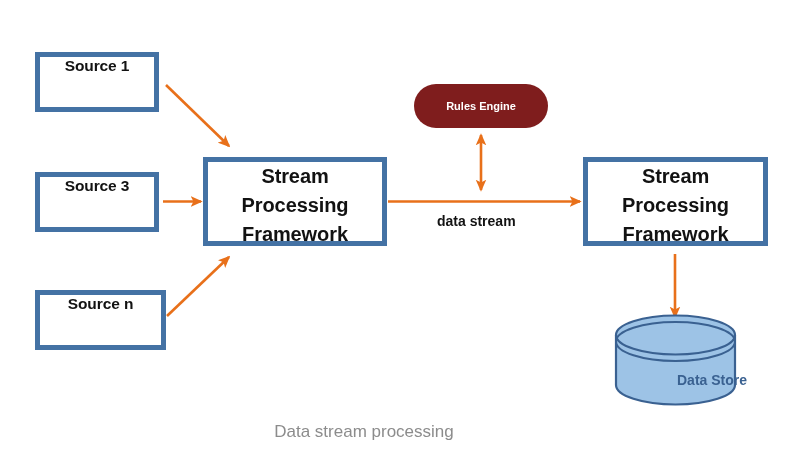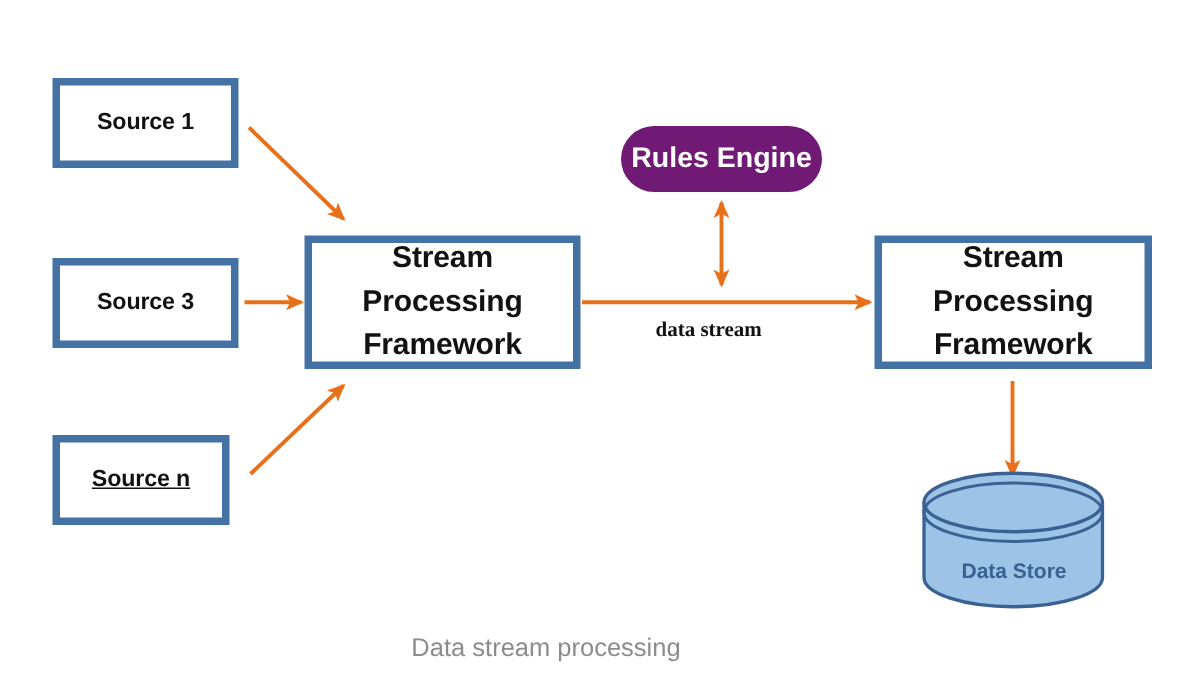--- a/index.html
+++ b/index.html
@@ -16,48 +16,47 @@
     height: 460px;
     background: #ffffff;
     overflow: hidden;
   }
   .node-box {
     position: absolute;
     box-sizing: border-box;
     background: #ffffff;
     border: 5px solid #4472A4;
     display: flex;
-    align-items: center;
     justify-content: center;
     text-align: center;
     color: #121212;
     font-weight: bold;
     letter-spacing: -0.1px;
   }
   .src-box {
     font-size: 15.5px;
   }
   .spf-box {
     font-size: 20px;
     line-height: 1.45;
   }
   .spf-box .lines {
     padding: 0 10px;
   }
   .pill {
     position: absolute;
     box-sizing: border-box;
-    background: #701a75;
+    background: #7f1d1d;
     border-radius: 999px;
     display: flex;
     align-items: center;
     justify-content: center;
     color: #ffffff;
     font-weight: bold;
-    font-size: 19px;
+    font-size: 11px;
   }
   .svg-layer {
     position: absolute;
     left: 0;
     top: 0;
     width: 800px;
     height: 460px;
     pointer-events: none;
   }
   .edge-label {
@@ -122,21 +121,21 @@
   </svg>
 
   <div class="node-box src-box" style="left:35px; top:52px; width:124px; height:60px;">
     <span>Source 1</span>
   </div>
 
   <div class="node-box src-box" style="left:35px; top:172px; width:124px; height:60px;">
     <span>Source 3</span>
   </div>
 
-  <div class="node-box src-box" style="left:35px; top:290px; width:118px; height:60px;text-decoration:underline;">
+  <div class="node-box src-box" style="left:35px; top:290px; width:131px; height:60px;">
     <span>Source n</span>
   </div>
 
   <div class="node-box spf-box" style="left:203px; top:157px; width:184px; height:89px;">
     <div class="lines">
       <div>Stream Processing</div>
       <div>Framework</div>
     </div>
   </div>
 
@@ -144,19 +143,19 @@
     <div class="lines">
       <div>Stream Processing</div>
       <div>Framework</div>
     </div>
   </div>
 
   <div class="pill" style="left:414px; top:84px; width:134px; height:44px;">
     <span>Rules Engine</span>
   </div>
 
-  <div class="edge-label" style="left:437px; top:213px;font-family:Liberation Serif, serif;">data stream</div>
+  <div class="edge-label" style="left:437px; top:213px;">data stream</div>
 
-  <div class="cyl-label" style="left:616px; top:372px; width:120px;">Data Store</div>
+  <div class="cyl-label" style="left:616px; top:372px; width:120px;padding-left:36px;">Data Store</div>
 
   <div class="caption" style="top:422px;">Data stream processing</div>
 
 </div>
 
 </body></html>

